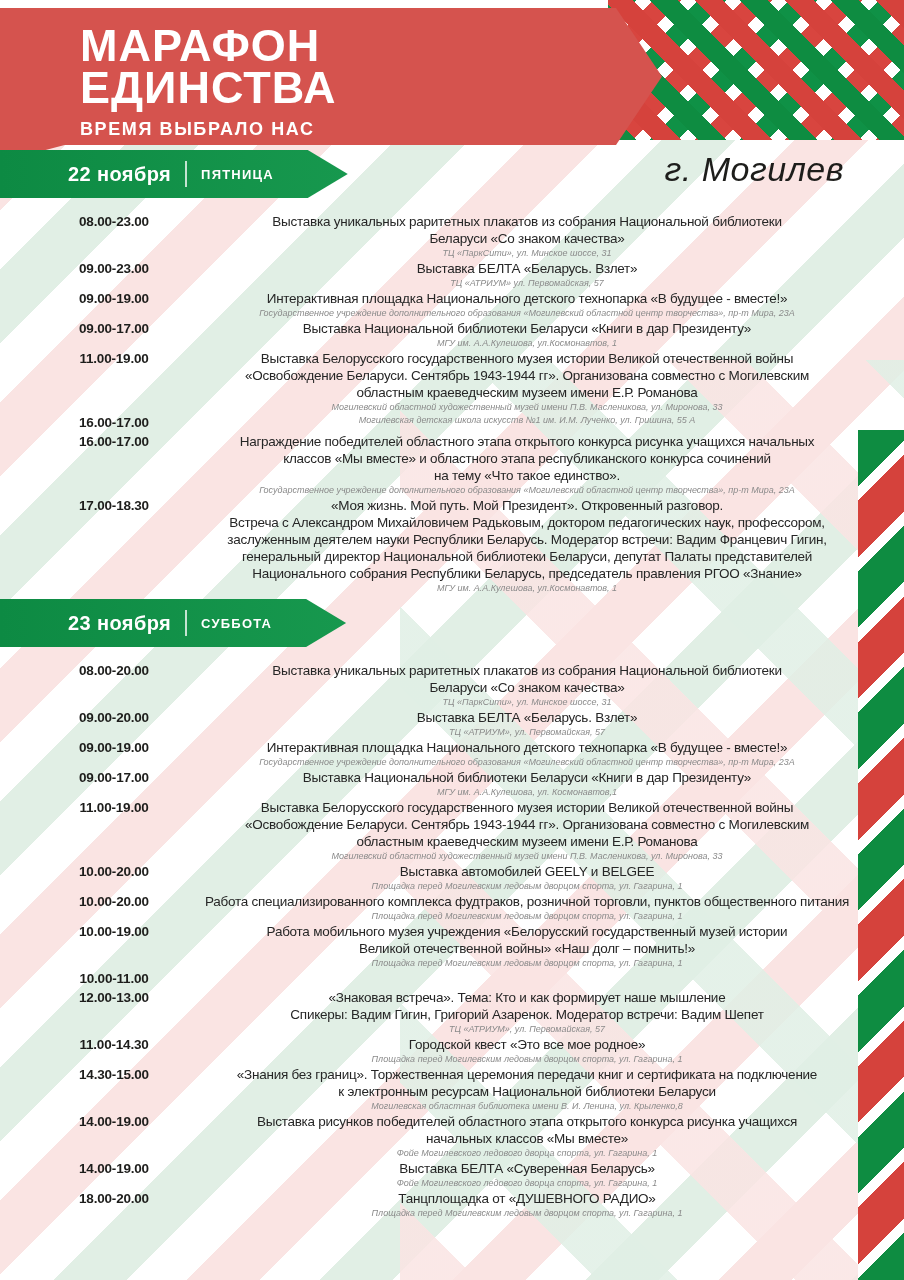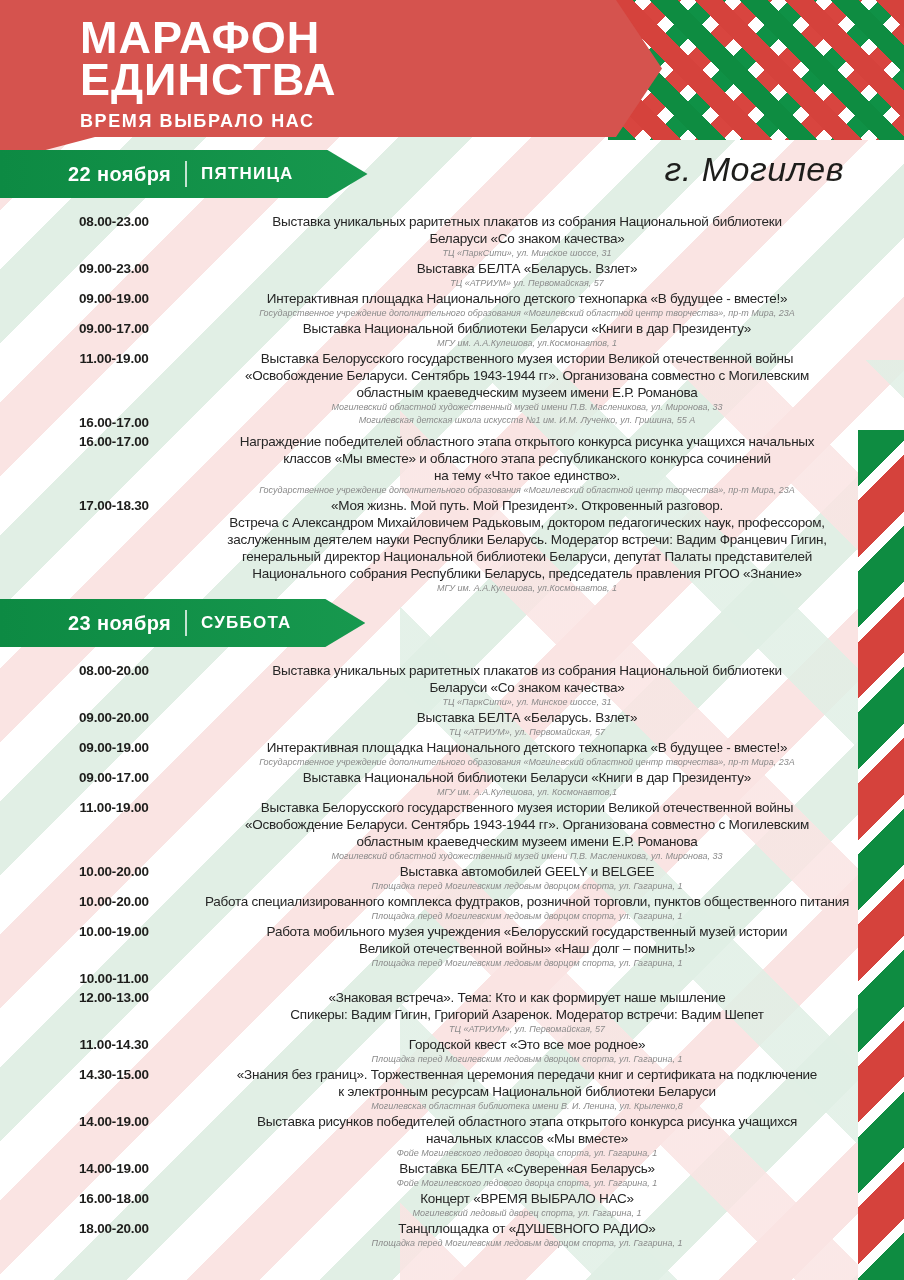--- a/index.html
+++ b/index.html
@@ -41,21 +41,21 @@
     background:
       repeating-linear-gradient(45deg,
         #0e8c41 0 20px,rgba(255,255,255,0) 20px 32px,
         #d5423c 32px 52px,rgba(255,255,255,0) 52px 64px),
       repeating-linear-gradient(135deg,
         #0f9146 0 20px,#ffffff 20px 32px,
         #d8453f 32px 52px,#ffffff 52px 64px);
     z-index:1;
   }
   .header{
-    position:absolute;top:0;left:0;width:662px;height:137px;
+    position:absolute;top:8px;left:0;width:662px;height:137px;
     background:#d5534e;
     clip-path:polygon(0 0,calc(100% - 46px) 0,100% 50%,calc(100% - 46px) 100%,0 100%);
     z-index:3;
   }
   .header-inner{padding:17px 0 0 80px;}
   .header-title{
     color:#ffffff;font-weight:800;font-size:45px;line-height:0.93;
     letter-spacing:1px;white-space:pre-line;
   }
   .header-subtitle{
@@ -81,21 +81,21 @@
   .day + .day{margin-top:6px;}
   .day-banner{
     display:inline-flex;align-items:center;gap:14px;
     height:48px;padding:0 74px 0 68px;
     background:linear-gradient(90deg,#0d8a43,#17984e);
     clip-path:polygon(0 0,calc(100% - 40px) 0,100% 50%,calc(100% - 40px) 100%,0 100%);
     color:#ffffff;margin-bottom:15px;
   }
   .day-date{font-size:20px;font-weight:700;letter-spacing:0.4px;}
   .banner-divider{width:2px;height:26px;background:rgba(255,255,255,0.75);}
-  .day-weekday{font-size:17px;font-weight:700;letter-spacing:1.2px;}
+  .day-weekday{font-size:13px;font-weight:700;letter-spacing:1.2px;}
   .events{padding:0 10px 0 68px;}
   .event{display:flex;margin-bottom:2px;text-align:center;}
   .event-time{
     width:92px;flex-shrink:0;
     font-size:13.5px;font-weight:700;color:#1d1d1b;
     line-height:17px;letter-spacing:-0.2px;
   }
   .event-body{flex:1;min-width:0;}
   .event-title{
     font-size:13.5px;font-weight:500;color:#262626;
@@ -326,27 +326,20 @@
   </div>
 
   <div class="event">
     <div class="event-time">14.00-19.00</div>
     <div class="event-body">
       <div class="event-title">Выставка БЕЛТА «Суверенная Беларусь»</div>
       <div class="event-venue">Фойе Могилевского ледового дворца спорта, ул. Гагарина, 1</div>
     </div>
   </div>
 
-  <div class="event">
-    <div class="event-time">16.00-18.00</div>
-    <div class="event-body">
-      <div class="event-title">Концерт «ВРЕМЯ ВЫБРАЛО НАС»</div>
-      <div class="event-venue">Могилевский ледовый дворец спорта, ул. Гагарина, 1</div>
-    </div>
-  </div>
 
   <div class="event">
     <div class="event-time">18.00-20.00</div>
     <div class="event-body">
       <div class="event-title">Танцплощадка от «ДУШЕВНОГО РАДИО»</div>
       <div class="event-venue">Площадка перед Могилевским ледовым дворцом спорта, ул. Гагарина, 1</div>
     </div>
   </div>
 </div>
   </section>

